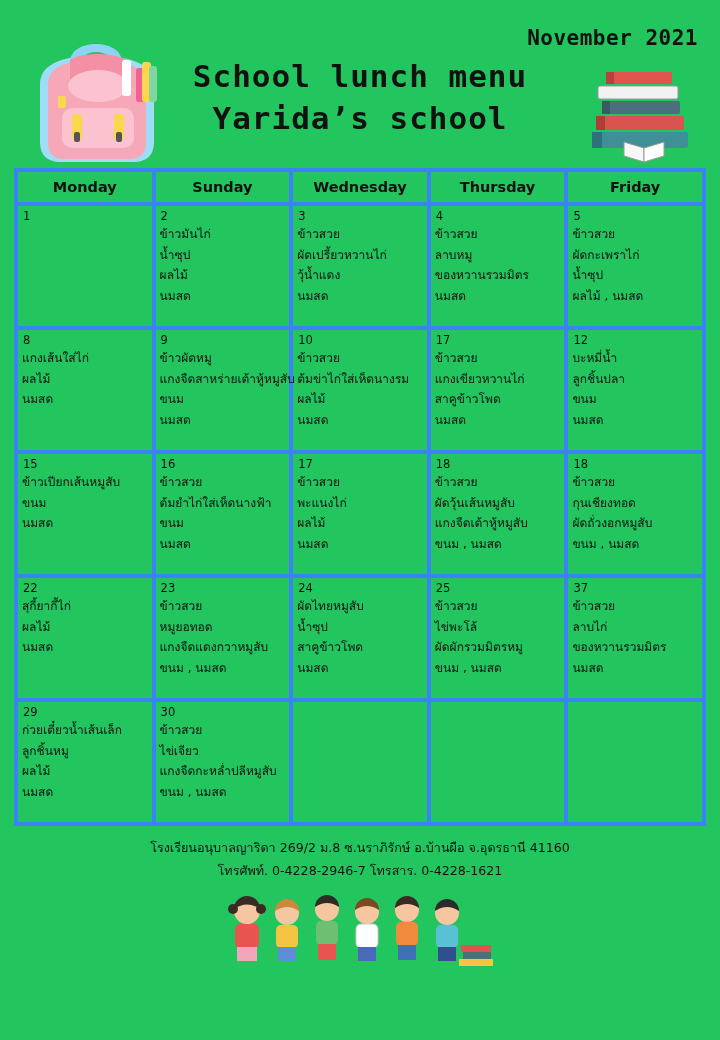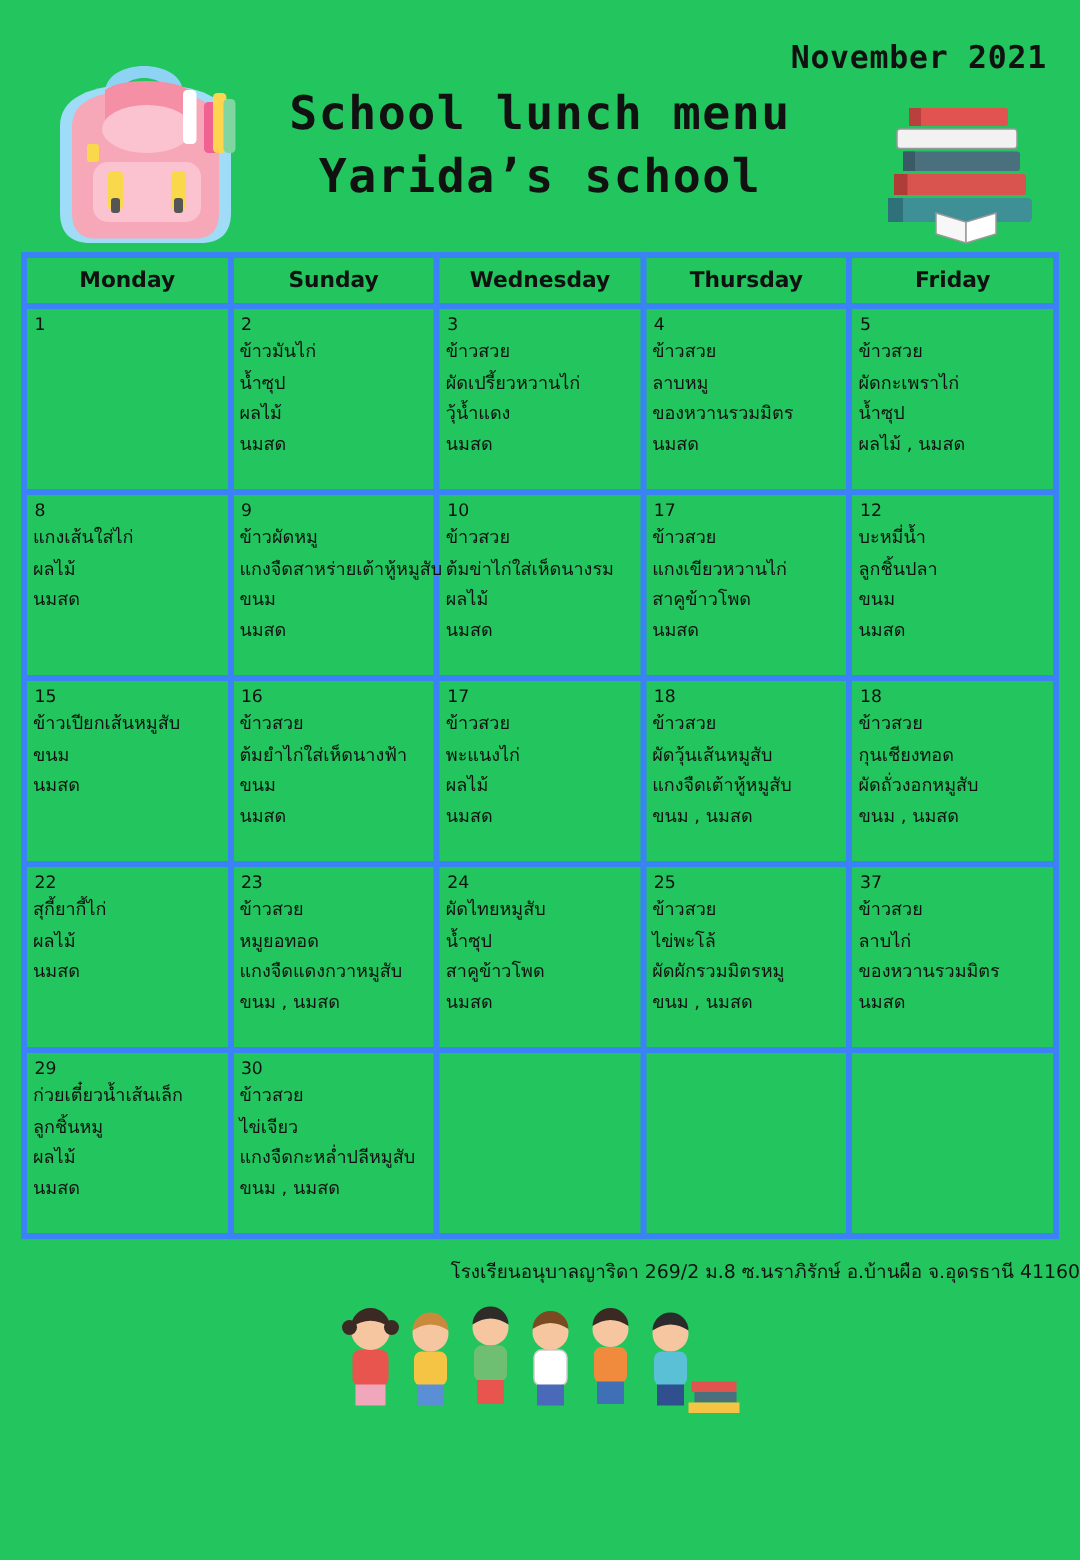--- a/index.html
+++ b/index.html
@@ -96,21 +96,21 @@
     font-size: 12px;
     line-height: 1.72;
     color: #111;
     font-family: "DejaVu Sans", "Liberation Sans", sans-serif;
   }
   .menu div { white-space: nowrap; }
 
   
   .footer {
     margin-top: 10px;
-    text-align: right;
+    text-align: center;
     font-size: 12.6px;
     color: #111;
     line-height: 1.85;
     font-family: "DejaVu Sans", sans-serif;
   }
   .kids {
     position: relative;
     margin: 6px auto 0;
     width: 290px; height: 86px;
   }
@@ -394,20 +394,21 @@
           <td>
             <div class="daynum"></div>
             <div class="menu"></div>
           </td>
         </tr>
       </tbody>
   </table>
 
   <div class="footer">
     <div>โรงเรียนอนุบาลญาริดา 269/2 ม.8 ซ.นราภิรักษ์ อ.บ้านผือ จ.อุดรธานี 41160</div>
+    <div>โทรศัพท์. 0-4228-2946-7   โทรสาร. 0-4228-1621</div>
   </div>
 
   <div class="kids">
     <svg viewBox="0 0 290 86" width="290" height="86">
 
       <g>
         <circle cx="32" cy="22" r="13" fill="#f6c6a0"></circle>
         <path d="M19 20 a13 13 0 0 1 26 0 q-13 -9 -26 0" fill="#3b2a24"></path>
         <circle cx="18" cy="20" r="5" fill="#3b2a24"></circle>
           <circle cx="46" cy="20" r="5" fill="#3b2a24"></circle>

